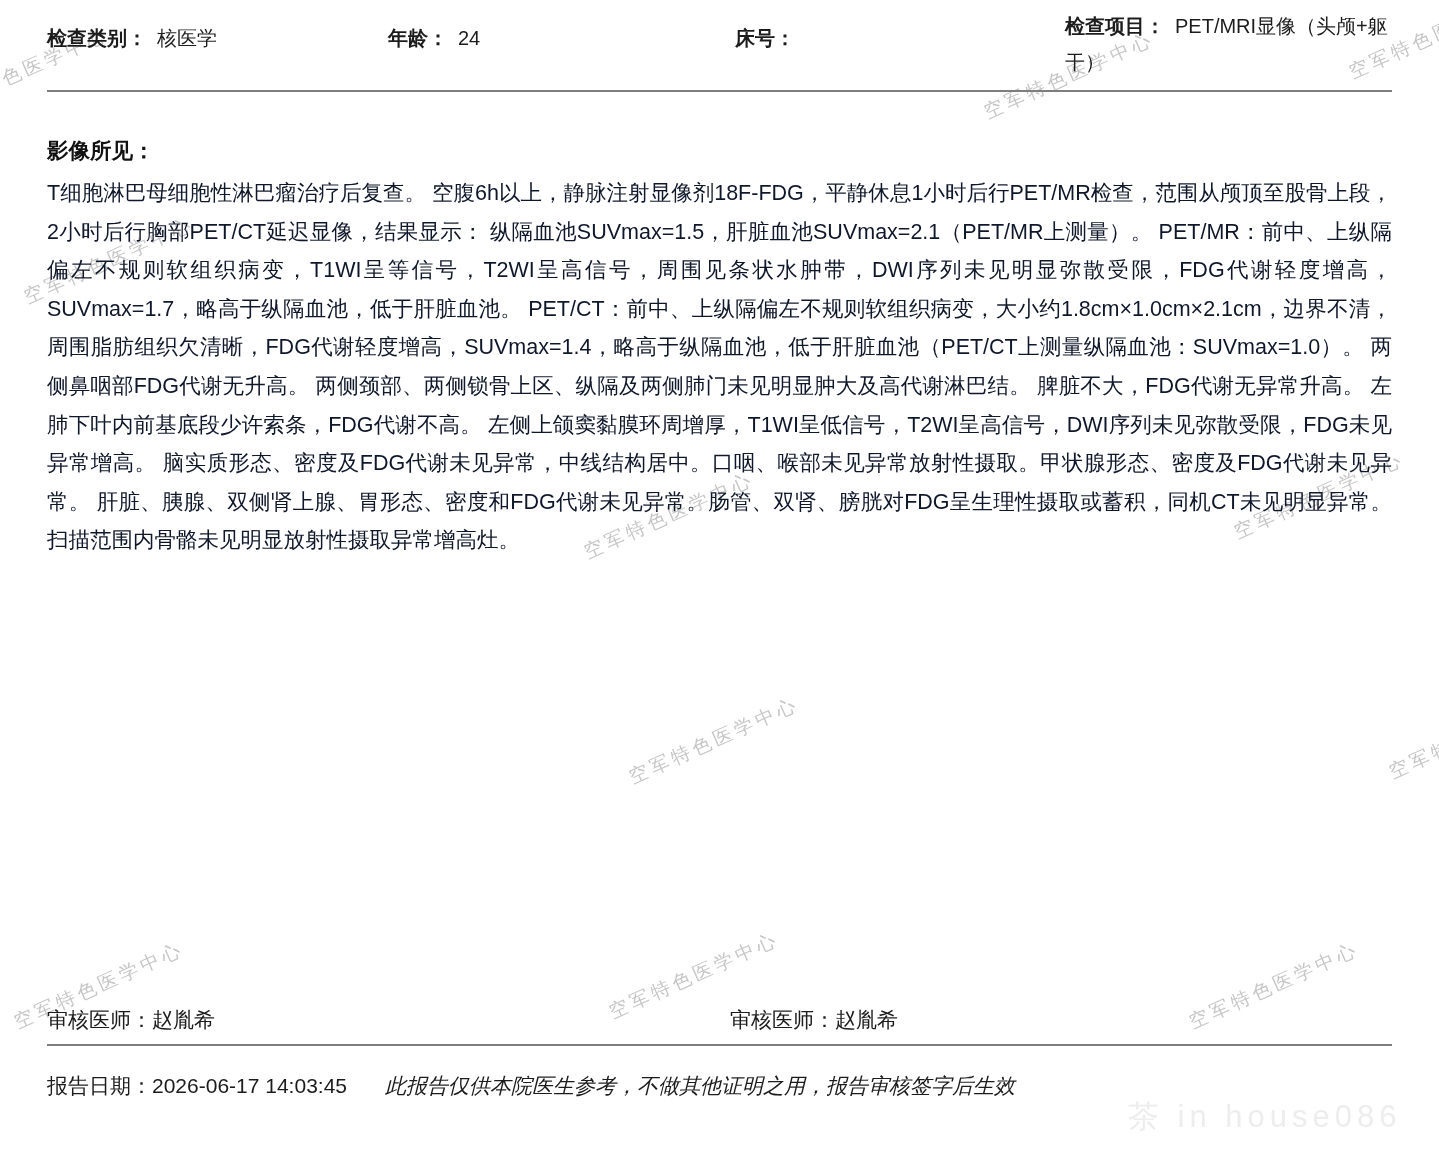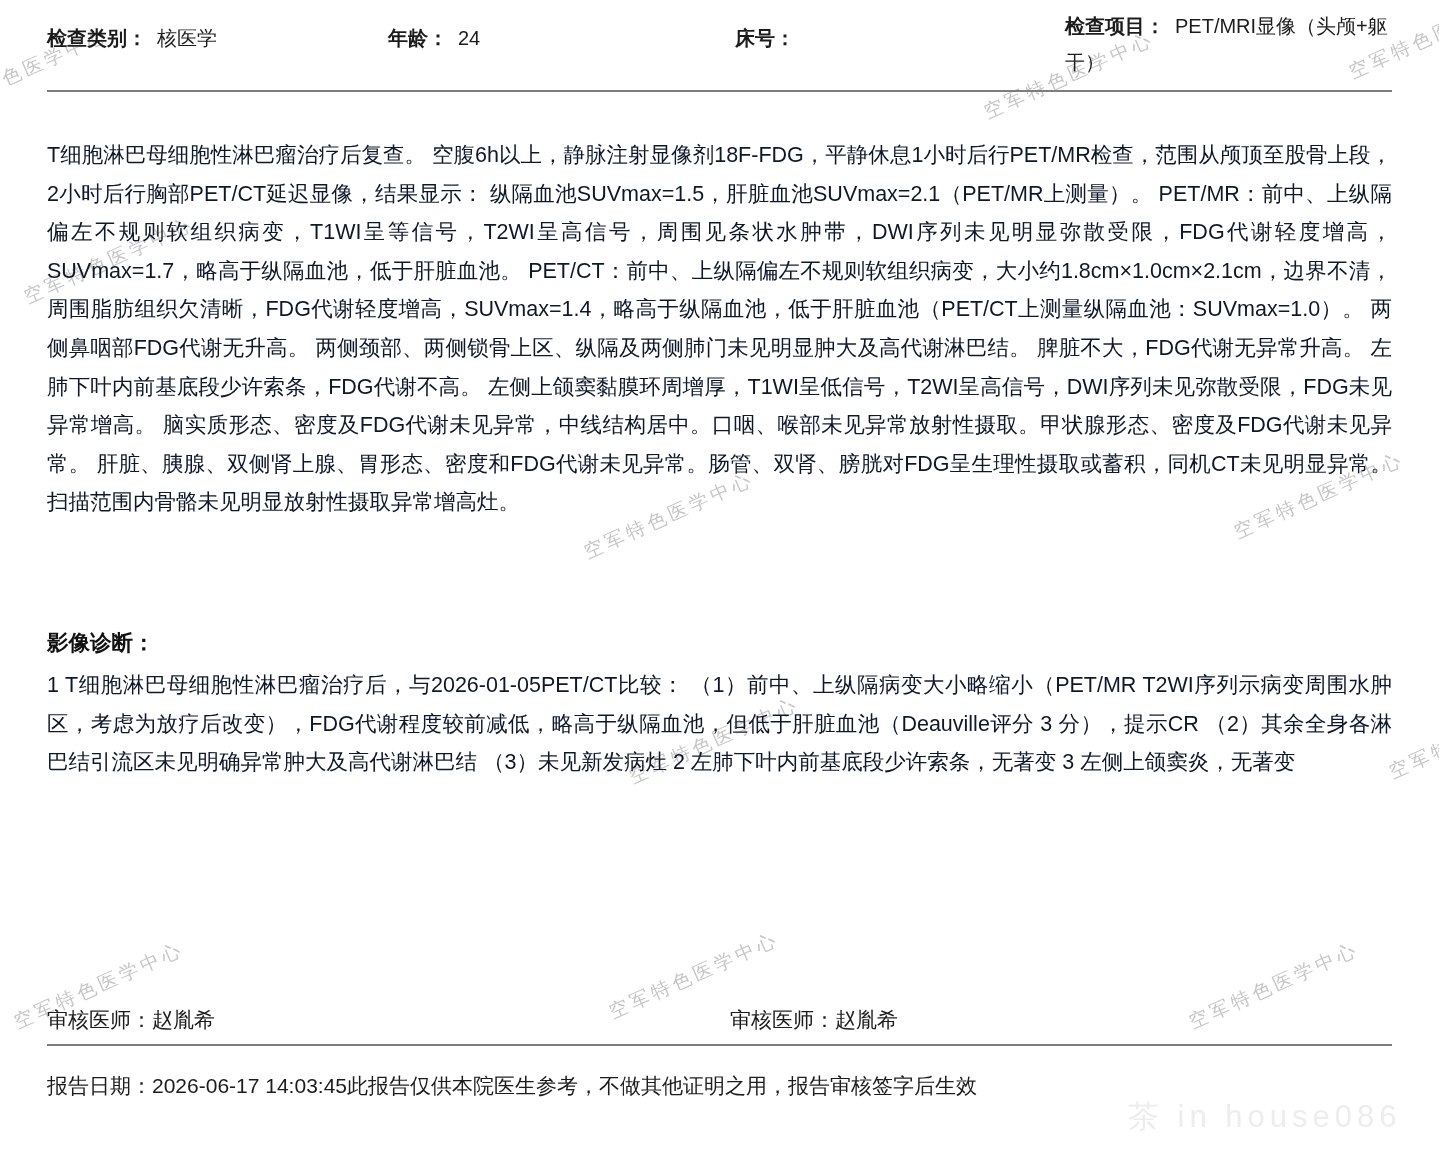--- a/index.html
+++ b/index.html
@@ -31,21 +31,21 @@
   
   .section{position:absolute;left:47px;width:1345px;}
   .sec-findings{top:136px;}
   .sec-diagnosis{top:628px;}
   .sec-title{font-size:21.5px;font-weight:700;margin-bottom:9px;color:#111;}
   .sec-body{font-size:21.5px;line-height:38.6px;text-align:justify;color:#0f172a;}
   
   .signatures{position:absolute;left:47px;right:47px;top:1006px;font-size:21px;}
   .sig-review{position:absolute;left:683px;top:0;text-align:center;}
   .footer{position:absolute;left:47px;right:47px;top:1072px;font-size:21px;white-space:nowrap;}
-  .footer .disclaimer{}
+  .footer .disclaimer{margin-left:38px;font-style:italic;}
 </style>
 </head>
 <body>
 
 <div class="page">
 
   <div class="wm-layer">
       <div class="wm" style="color: rgb(198, 198, 198); left: -60px; top: 95px;">空军特色医学中心</div>
       <div class="wm" style="color: rgb(198, 198, 198); left: 985px; top: 100px;">空军特色医学中心</div>
       <div class="wm" style="color: rgb(198, 198, 198); left: 1350px; top: 60px;">空军特色医学中心</div>
@@ -71,27 +71,24 @@
       <span class="hlab">床号：</span><span></span>
     </div>
     <div class="hcol hcol4">
       <span class="hlab">检查项目：</span><span>PET/MRI显像（头颅+躯干）</span>
     </div>
   </div>
 
   <hr class="rule rule1">
 
   <div class="section sec-findings">
+    <div class="sec-title">影像所见：</div>
     <div class="sec-body">T细胞淋巴母细胞性淋巴瘤治疗后复查。 空腹6h以上，静脉注射显像剂18F-FDG，平静休息1小时后行PET/MR检查，范围从颅顶至股骨上段，2小时后行胸部PET/CT延迟显像，结果显示： 纵隔血池SUVmax=1.5，肝脏血池SUVmax=2.1（PET/MR上测量）。 PET/MR：前中、上纵隔偏左不规则软组织病变，T1WI呈等信号，T2WI呈高信号，周围见条状水肿带，DWI序列未见明显弥散受限，FDG代谢轻度增高，SUVmax=1.7，略高于纵隔血池，低于肝脏血池。 PET/CT：前中、上纵隔偏左不规则软组织病变，大小约1.8cm×1.0cm×2.1cm，边界不清，周围脂肪组织欠清晰，FDG代谢轻度增高，SUVmax=1.4，略高于纵隔血池，低于肝脏血池（PET/CT上测量纵隔血池：SUVmax=1.0）。 两侧鼻咽部FDG代谢无升高。 两侧颈部、两侧锁骨上区、纵隔及两侧肺门未见明显肿大及高代谢淋巴结。 脾脏不大，FDG代谢无异常升高。 左肺下叶内前基底段少许索条，FDG代谢不高。 左侧上颌窦黏膜环周增厚，T1WI呈低信号，T2WI呈高信号，DWI序列未见弥散受限，FDG未见异常增高。 脑实质形态、密度及FDG代谢未见异常，中线结构居中。口咽、喉部未见异常放射性摄取。甲状腺形态、密度及FDG代谢未见异常。 肝脏、胰腺、双侧肾上腺、胃形态、密度和FDG代谢未见异常。肠管、双肾、膀胱对FDG呈生理性摄取或蓄积，同机CT未见明显异常。 扫描范围内骨骼未见明显放射性摄取异常增高灶。</div>
   </div>
 
-  <div class="section sec-diagnosis">
-    <div class="sec-title">影像诊断：</div>
-    <div class="sec-body">1 T细胞淋巴母细胞性淋巴瘤治疗后，与2026-01-05PET/CT比较： （1）前中、上纵隔病变大小略缩小（PET/MR T2WI序列示病变周围水肿区，考虑为放疗后改变），FDG代谢程度较前减低，略高于纵隔血池，但低于肝脏血池（Deauville评分 3 分），提示CR （2）其余全身各淋巴结引流区未见明确异常肿大及高代谢淋巴结 （3）未见新发病灶 2 左肺下叶内前基底段少许索条，无著变 3 左侧上颌窦炎，无著变</div>
-  </div>
 
   <div class="signatures">
     <span>
       <span>审核医师：</span><span>赵胤希</span>
     </span>
     <span class="sig-review">
       <span>审核医师：</span><span>赵胤希</span>
     </span>
   </div>
 

